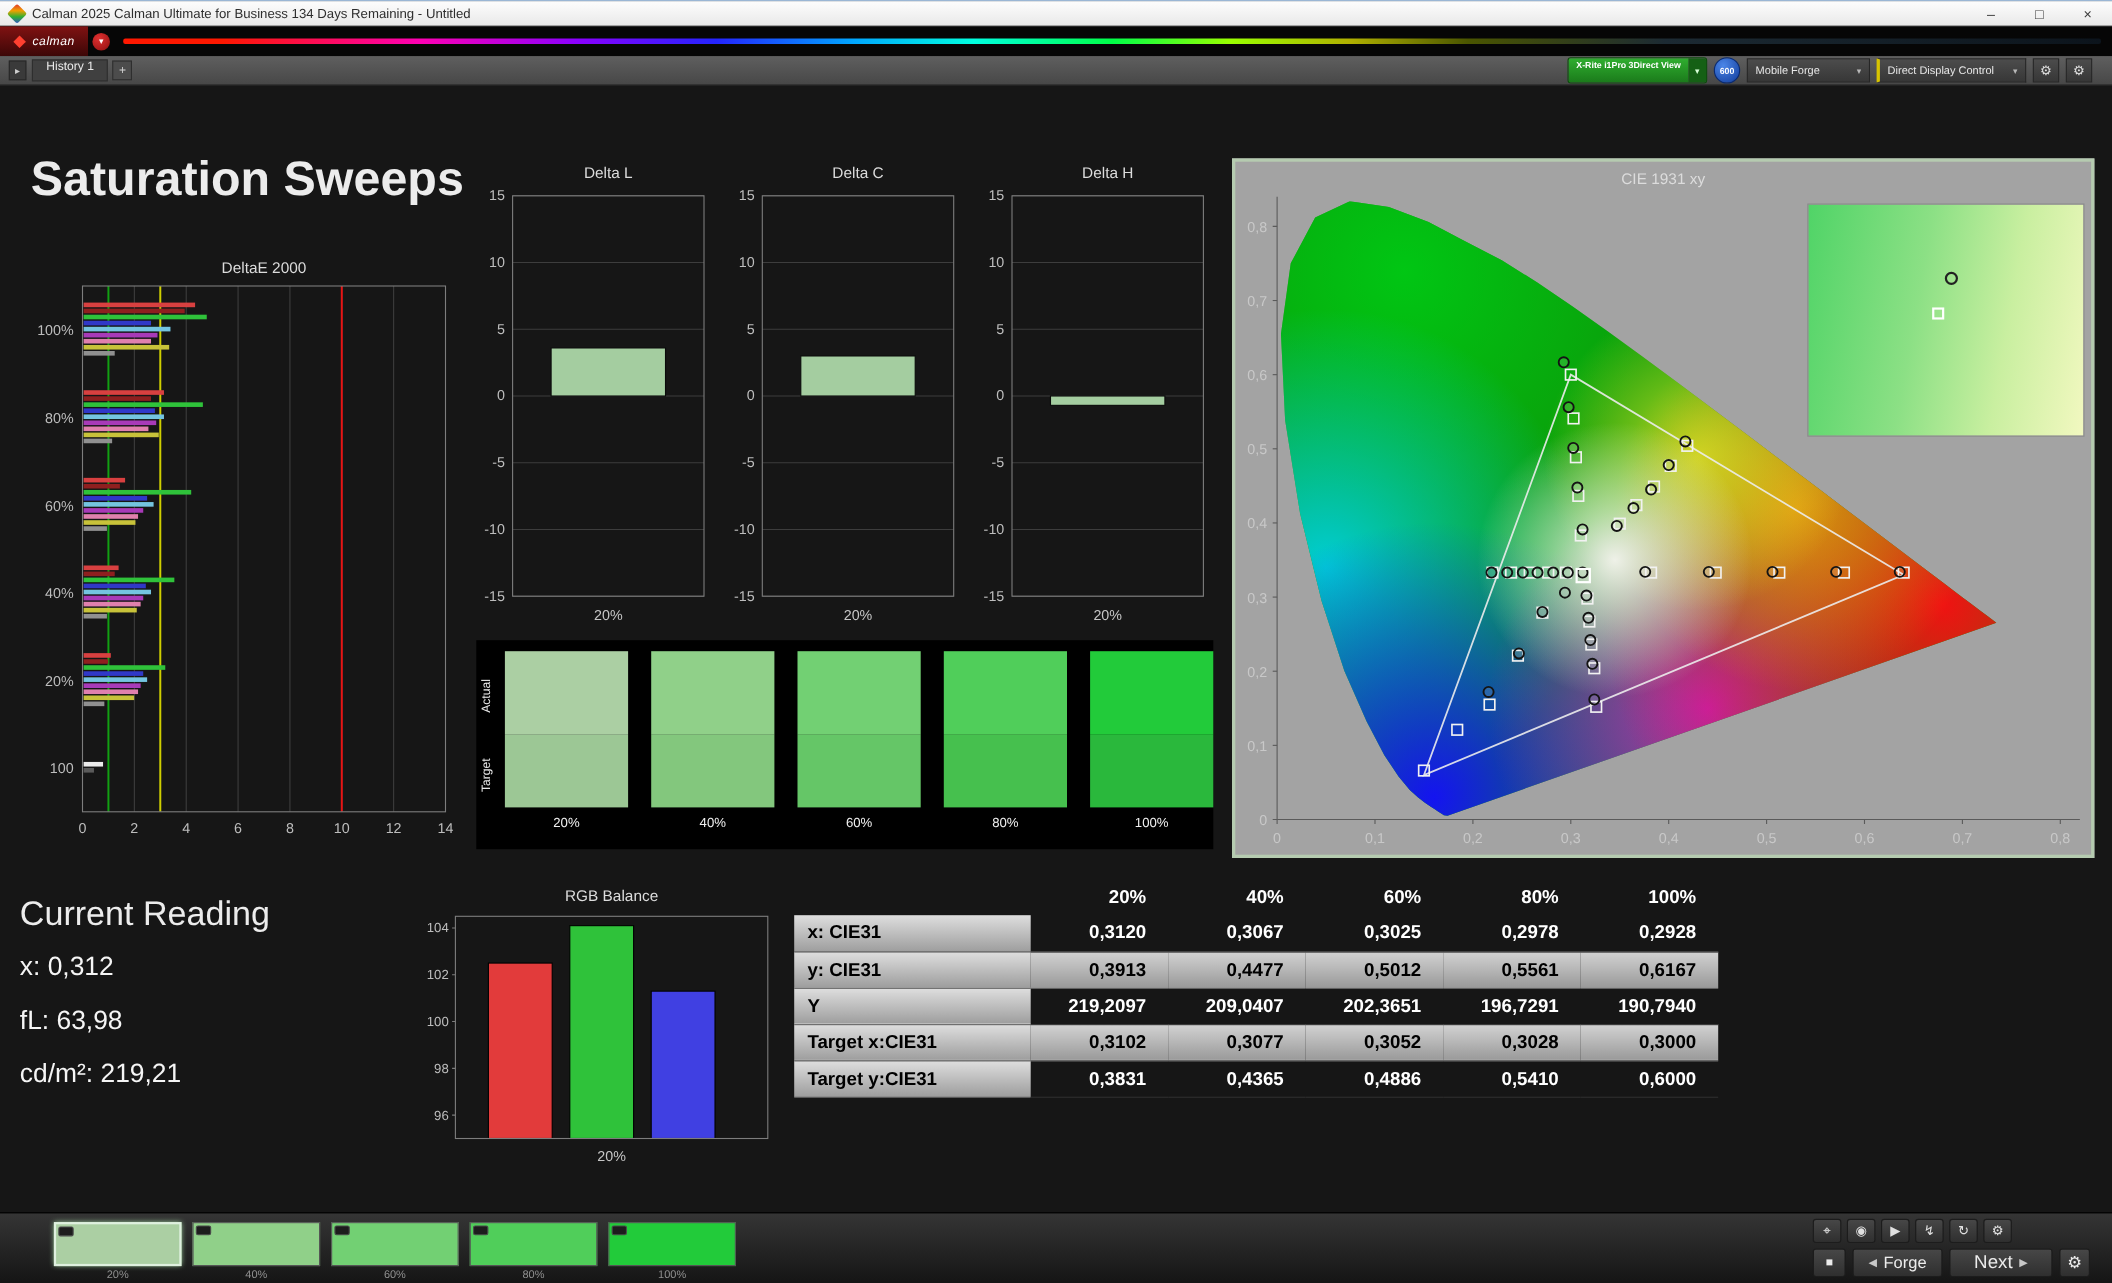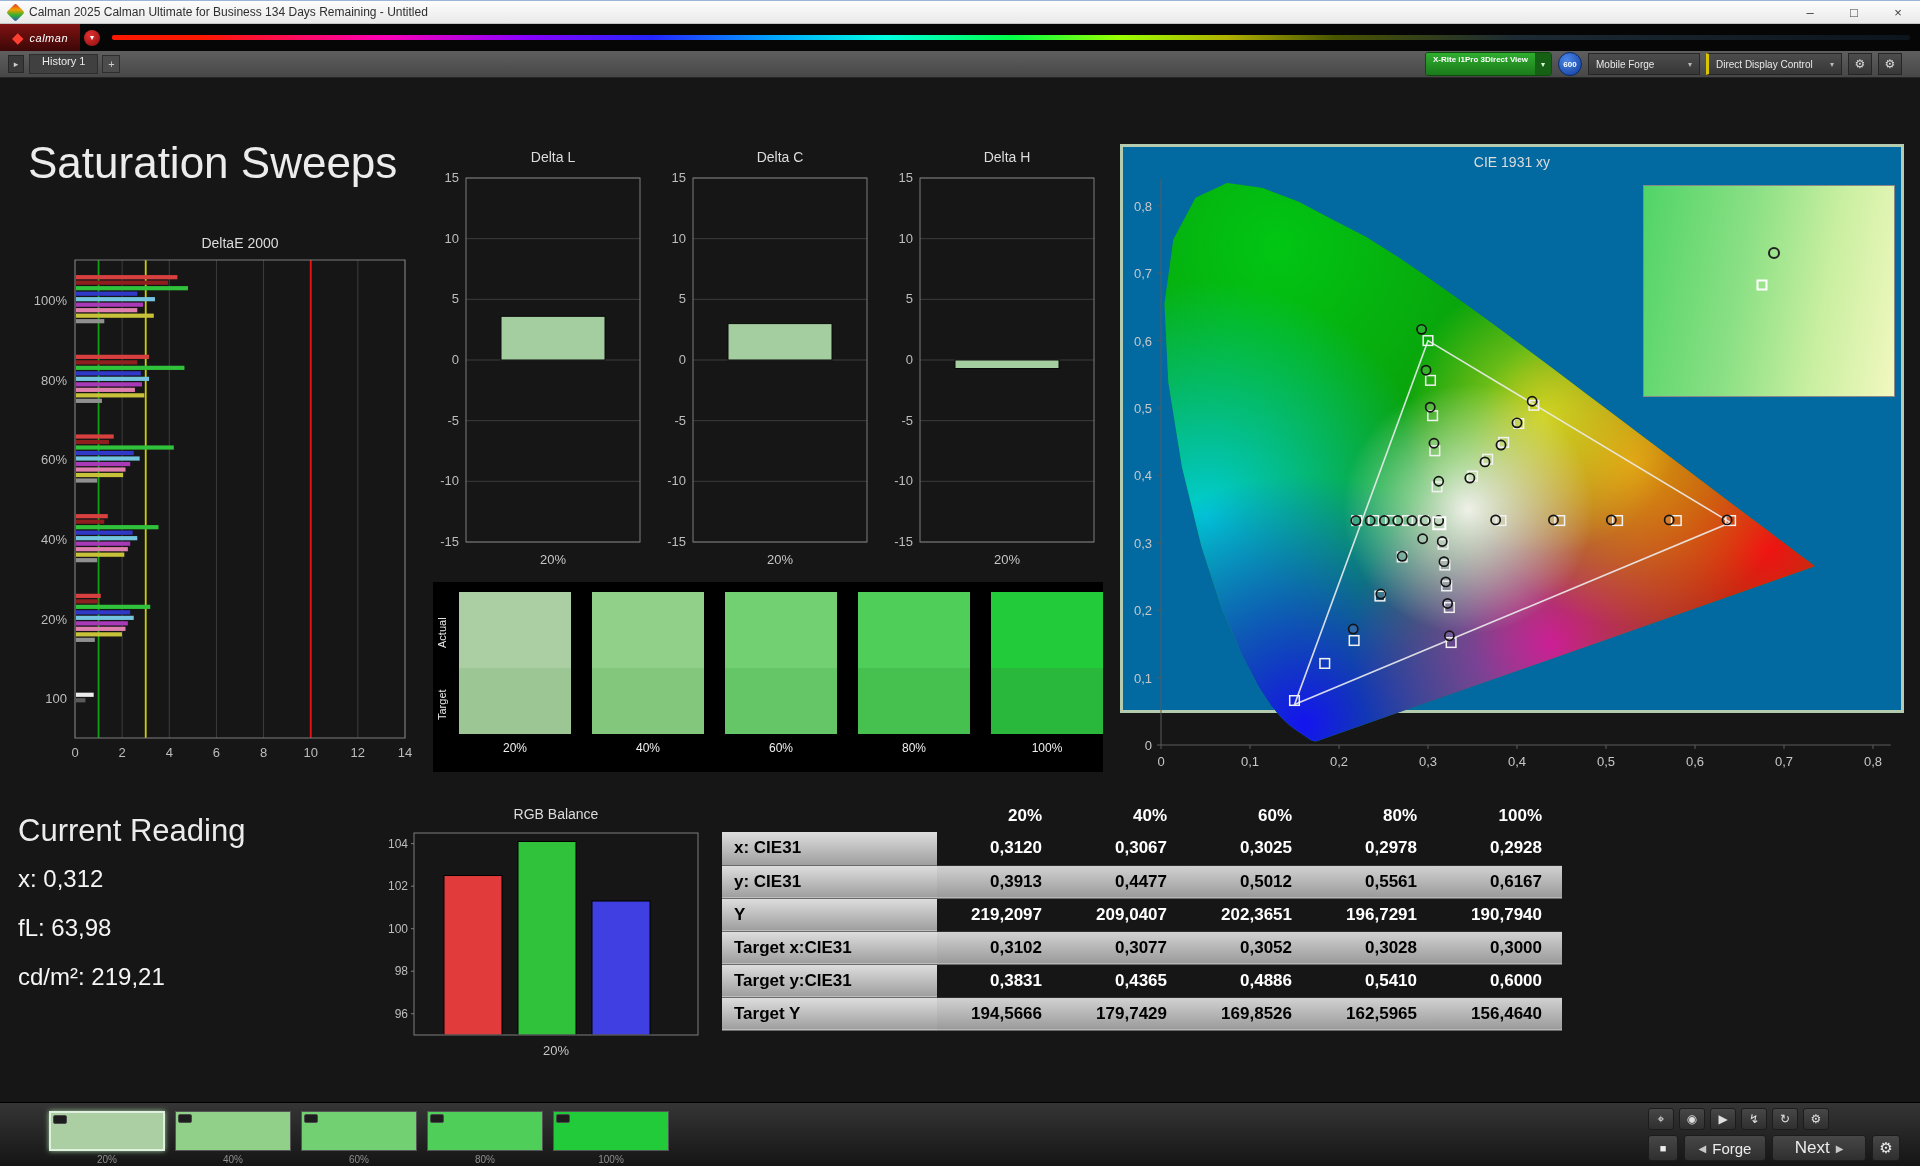--- a/index.html
+++ b/index.html
@@ -31,30 +31,30 @@
 .meter-btn{display:flex;height:24px;border-radius:3px;overflow:hidden;border:1px solid #0c4d0c}
 .meter-text{background:linear-gradient(#2fae2f,#1b7a1b);color:#fff;font-size:8px;font-weight:700;padding:2px 7px;display:flex;justify-content:center;line-height:1.2}
 .meter-caret{width:16px;background:#156015;color:#d8ffd8;display:flex;align-items:center;justify-content:center;font-size:8px}
 .badge{width:24px;height:24px;border-radius:50%;background:radial-gradient(circle at 35% 30%,#4a86e8,#123c9a);border:1px solid #0a2a70;color:#fff;font-size:8px;font-weight:700;display:flex;align-items:center;justify-content:center}
 .dd{height:22px;min-width:112px;background:linear-gradient(#4c4c4c,#373737);border:1px solid #262626;color:#e8e8e8;font-size:10px;display:flex;align-items:center;justify-content:space-between;gap:8px;padding:0 7px}
 .dd .caret{font-size:8px;color:#b8b8b8}
 .dd-display{border-left:3px solid #d8c400;min-width:136px}
 .gear-btn{width:24px;height:22px;background:linear-gradient(#4c4c4c,#373737);border:1px solid #262626;color:#dcdcdc;font-size:12px;display:flex;align-items:center;justify-content:center}
 
 
-.page-title{position:absolute;left:28px;top:138px;font-size:44px;font-weight:400;color:#ececec}
+.page-title{position:absolute;left:28px;top:138px;font-size:44px;font-weight:700;color:#ececec}
 .chart-mount{position:absolute}
 #m-deltaE{left:20px;top:228px;width:395px;height:550px}
 #m-deltaL{left:423px;top:140px;width:225px;height:445px}
 #m-deltaC{left:650px;top:140px;width:225px;height:445px}
 #m-deltaH{left:877px;top:140px;width:225px;height:445px}
 #m-rgb{left:380px;top:803px;width:330px;height:260px}
 
 
-#cie-panel{position:absolute;left:1120px;top:144px;width:784px;height:569px;border:3px solid #b5cbb0;background:#0369a1}
+#cie-panel{position:absolute;left:1120px;top:144px;width:784px;height:636px;border:3px solid #b5cbb0;background:#a3a3a3}
 #cie-panel svg{position:absolute;left:0;top:0}
 .cie-inset{position:absolute;left:520px;top:38px;width:252px;height:212px;border:1px solid #8a8a8a;background:linear-gradient(100deg,#50d467 0%,#8ce085 40%,#c9efa0 70%,#f2f8c0 100%)}
 .ins-circle{position:absolute;width:12px;height:12px;border:2px solid #222;border-radius:50%;transform:translate(-50%,-50%)}
 .ins-square{position:absolute;width:11px;height:11px;border:2px solid #fff;transform:translate(-50%,-50%)}
 
 
 .patches{position:absolute;left:433px;top:582px;width:670px;height:190px;background:#000}
 #patch-items{display:flex;gap:21px;padding:10px 0 0 26px}
 .patch{width:112px}
 .patch-actual{height:76px}
@@ -573,28 +573,20 @@
         <td>0,3000</td>
       </tr>
       <tr class="dark">
         <th class="rowlabel">Target y:CIE31</th>
         <td>0,3831</td>
         <td>0,4365</td>
         <td>0,4886</td>
         <td>0,5410</td>
         <td>0,6000</td>
       </tr>
-      <tr class="shaded">
-        <th class="rowlabel">Target Y</th>
-        <td>194,5666</td>
-        <td>179,7429</td>
-        <td>169,8526</td>
-        <td>162,5965</td>
-        <td>156,4640</td>
-      </tr>
     </tbody>
   </table>
 
 <div class="bottombar">
   <div id="swatches">
       <div class="swatch-wrap">
         <div class="swatch selected" style="background: rgb(171, 207, 163);">
           <span class="swatch-cam"></span>
         </div>
         <div class="swatch-label">20%</div>

